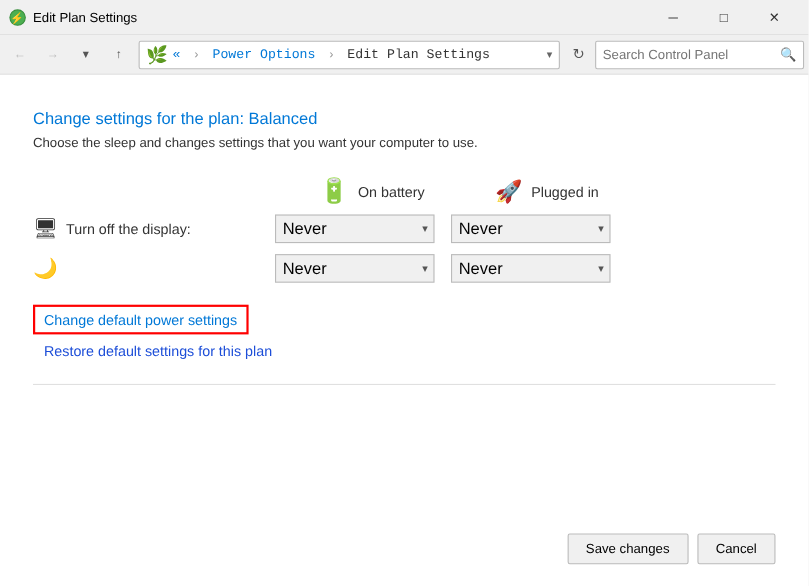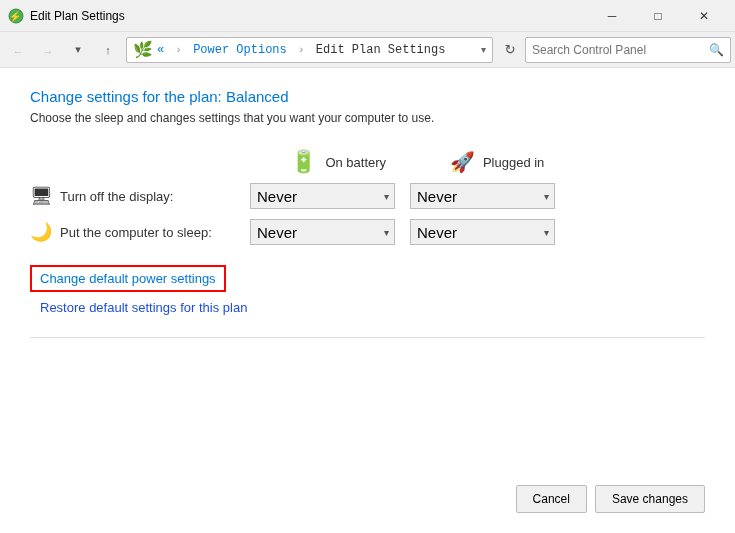--- a/index.html
+++ b/index.html
@@ -104,21 +104,21 @@
       border: 1px solid transparent;
       border-radius: 2px;
       cursor: pointer;
       display: flex;
       align-items: center;
       justify-content: center;
       color: #555;
     }
 
     .search-box {
-      width: 206px;
+      width: 190px;
       height: 26px;
       border: 1px solid #bbb;
       border-radius: 2px;
       display: flex;
       align-items: center;
       background: #fff;
       padding: 0 6px;
       gap: 4px;
     }
     .search-input {
@@ -141,20 +141,21 @@
       padding: 20px 30px;
       height: calc(533px - 32px - 36px);
       position: relative;
     }
 
     .page-heading {
       font-size: 15px;
       color: #0078d7;
       font-weight: normal;
       margin-bottom: 6px;
+      margin-top: 12px;
     }
     .page-subheading {
       font-size: 12px;
       color: #333;
       margin-bottom: 24px;
     }
 
     
     .power-table {
       width: 100%;
@@ -369,21 +370,20 @@
           <option>10 minutes</option>
           <option>15 minutes</option>
           <option>30 minutes</option>
         </select>
       </div>
     </div>
 
     <div class="power-row">
       <div class="power-row-label">
         <span style="font-size:18px; width:22px; text-align:center;">🌙</span>
-        <span>Put the computer to sleep:</span>
       </div>
       <div class="select-wrapper">
         <select class="power-select">
           <option selected="">Never</option>
           <option>1 minute</option>
           <option>2 minutes</option>
           <option>5 minutes</option>
           <option>10 minutes</option>
           <option>15 minutes</option>
           <option>30 minutes</option>
@@ -406,17 +406,17 @@
 
   <div class="links-area">
     <a class="advanced-link">Change default power settings</a>
     <br>
     <a class="restore-link">Restore default settings for this plan</a>
   </div>
 
   <hr class="divider">
 
   <div class="bottom-bar">
+    <button class="action-btn primary">Save changes</button>
     <button class="action-btn">Cancel</button>
-    <button class="action-btn primary">Save changes</button>
   </div>
 
 </div>
 
 </body></html>

